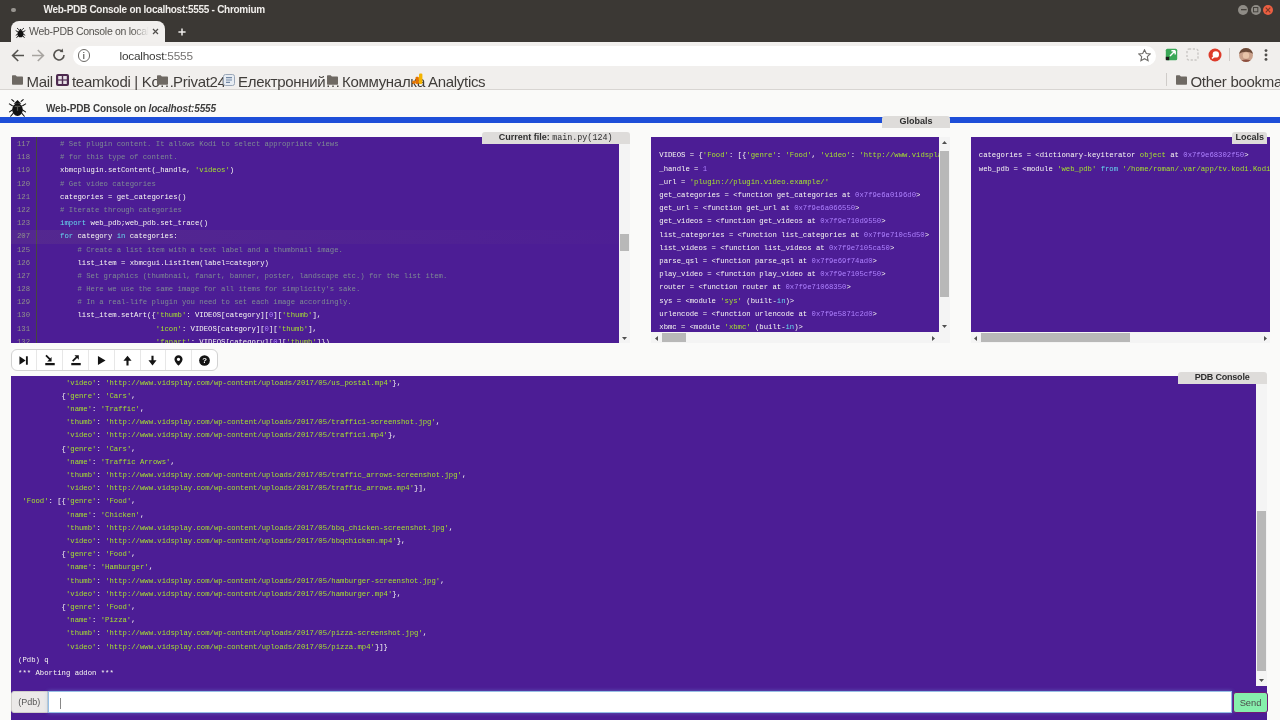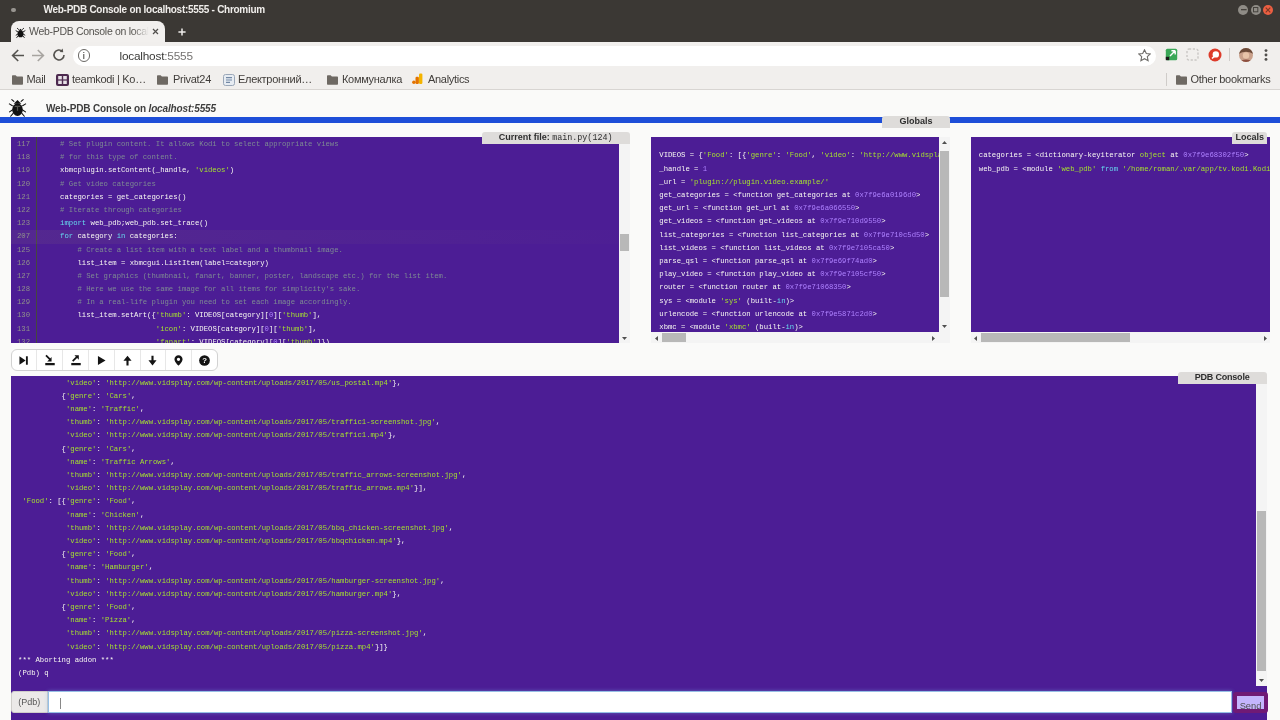--- a/index.html
+++ b/index.html
@@ -16,21 +16,21 @@
 .ttl { color:#f0eeeb; font-size:10px; font-weight:bold; letter-spacing:-0.28px;padding-left:16px; }
 .tabtxt { font-size:10.5px; color:#55534f; letter-spacing:-0.3px; width:121px; overflow:hidden; white-space:nowrap;
   -webkit-mask-image:linear-gradient(90deg,#000 86%,transparent 99%); }
 .wbtn { position:absolute; top:4.5px; width:10px; height:10px; border-radius:50%; }
 #omni { position:absolute; left:73px; top:45.5px; width:1083px; height:20px;
   background:#fff; border-radius:10px; }
 .info { position:absolute; left:77.5px; top:49.3px; width:12.6px; height:12.6px;
   border:1.3px solid #6b6966; border-radius:50%; color:#6b6966; font-size:9px;
   text-align:center; line-height:12px; font-weight:bold; }
 .url { position:absolute; left:119.5px; top:49px; font-size:11.8px; color:#3a3a38; letter-spacing:-0.2px; }
-.bktxt { position:absolute; top:72.5px; font-size:11px; color:#403d3a; letter-spacing:-0.3px; white-space:nowrap; }
+.bktxt { position:absolute; top:72.5px; font-size:15px; color:#403d3a; letter-spacing:-0.3px; white-space:nowrap; }
 #page { position:absolute; left:0; top:91px; width:1280px; height:629px; background:#fafaf9; }
 #pghead { position:absolute; left:0; top:0; width:1280px; height:31.5px;
   border-bottom:6px solid #1d4ed8; }
 #pghead h1 { position:absolute; left:46px; top:11.5px; font-size:10px;
   font-weight:bold; color:#3d3d3d; letter-spacing:-0.15px; }
 .panel { position:absolute; background:#4c1d95; }
 .plabel { position:absolute; background:#dedcda; border-radius:3px 3px 0 0;
   font-size:9px; font-weight:bold; color:#2e2e2e; height:11.5px;
   line-height:11.6px; padding:0 17px; white-space:nowrap; z-index:5; }
 .plabel .mono { font-family:"Liberation Mono", monospace; font-weight:normal; font-size:8.4px; }
@@ -59,21 +59,21 @@
 .tbtn:last-child { border-right:none; }
 #consolep { left:11px; top:285.3px; width:1256px; height:397px; overflow:hidden; }
 #inrow { position:absolute; left:10.5px; top:599.6px; height:22.8px; }
 #pdblabel { position:absolute; left:0; top:0; width:37.5px; height:22.8px;
   background:#ebe9e8; border:1px solid #cfcdca; border-radius:3px 0 0 3px;
   font-size:9px; color:#555; text-align:center; line-height:21px; }
 #cmdinput { position:absolute; left:37.5px; top:0; width:1184px; height:22.8px;
   background:#fff; border:1.3px solid #96bfe6; box-shadow:0 0 4px rgba(125,180,230,0.45); }
 #cursor { position:absolute; left:10.5px; top:6px; width:1px; height:11px; background:#888; }
 #sendbtn { position:absolute; left:1222.5px; top:1px; width:35px; height:21.5px;
-  background:#c4b5fd; border:4px solid #701a75; border-radius:3px;
+  background:#86efac; border:1px solid #701a75; border-radius:3px;
   font-size:9.3px; color:#4c4c4c; text-align:center; line-height:20px; }
 </style>
 </head>
 <body>
 
 <div id="titlebar"></div>
 <div class="abs" style="left:11.2px;top:7.6px;width:4.8px;height:4.8px;border-radius:50%;background:#989590"></div>
 <div class="abs ttl" style="left:27.5px;top:4px">Web-PDB Console on localhost:5555 - Chromium</div>
 <div class="wbtn" style="left:1238px;background:#8f8c86"></div>
 <div class="wbtn" style="left:1250.5px;background:#8f8c86"></div>
@@ -377,22 +377,22 @@
 <div>           <i class="s">'thumb'</i>: <i class="s">'http://www.vidsplay.com/wp-content/uploads/2017/05/bbq_chicken-screenshot.jpg'</i>,</div>
 <div>           <i class="s">'video'</i>: <i class="s">'http://www.vidsplay.com/wp-content/uploads/2017/05/bbqchicken.mp4'</i>},</div>
 <div>          {<i class="s">'genre'</i>: <i class="s">'Food'</i>,</div>
 <div>           <i class="s">'name'</i>: <i class="s">'Hamburger'</i>,</div>
 <div>           <i class="s">'thumb'</i>: <i class="s">'http://www.vidsplay.com/wp-content/uploads/2017/05/hamburger-screenshot.jpg'</i>,</div>
 <div>           <i class="s">'video'</i>: <i class="s">'http://www.vidsplay.com/wp-content/uploads/2017/05/hamburger.mp4'</i>},</div>
 <div>          {<i class="s">'genre'</i>: <i class="s">'Food'</i>,</div>
 <div>           <i class="s">'name'</i>: <i class="s">'Pizza'</i>,</div>
 <div>           <i class="s">'thumb'</i>: <i class="s">'http://www.vidsplay.com/wp-content/uploads/2017/05/pizza-screenshot.jpg'</i>,</div>
 <div>           <i class="s">'video'</i>: <i class="s">'http://www.vidsplay.com/wp-content/uploads/2017/05/pizza.mp4'</i>}]}</div>
+<div>(Pdb) q</div>
 <div>*** Aborting addon ***</div>
-<div>(Pdb) q</div>
     </div>
     <div class="sbv" style="right:0;top:0;height:309.7px"></div>
     <div class="sbarr" style="right:0;top:0">
         <svg width="5" height="3">
           <polygon points="2.5,0 5,3 0,3" fill="#4f4f4f"></polygon>
         </svg>
       </div>
     <div class="sbarr" style="right:0;top:299.7px">
         <svg width="5" height="3">
           <polygon points="0,0 5,0 2.5,3" fill="#4f4f4f"></polygon>

